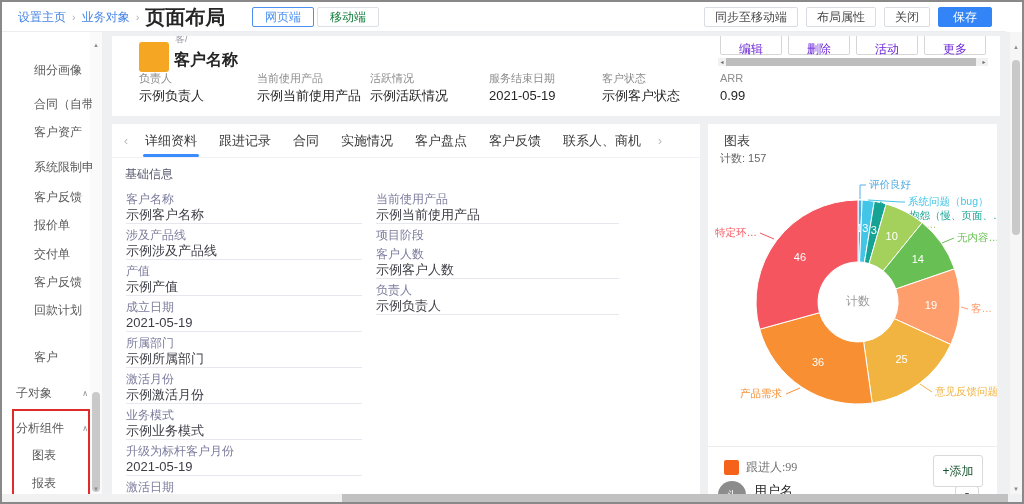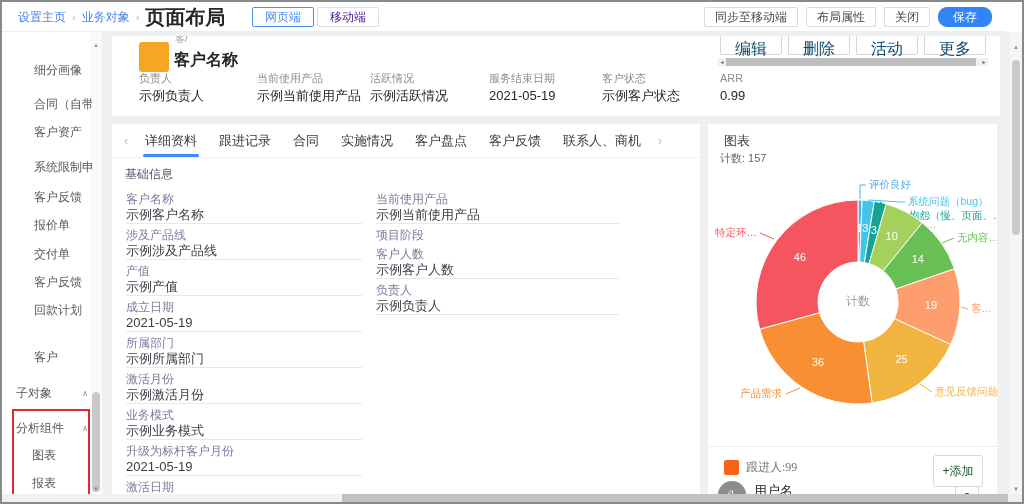--- a/index.html
+++ b/index.html
@@ -6,25 +6,25 @@
   *{box-sizing:border-box;}
   .window{position:relative;width:1024px;height:504px;border:2px solid #898989;background:#fff;overflow:hidden;}
 
   
   .topbar{position:absolute;left:0;right:16px;top:0;height:30px;background:#fff;border-bottom:1px solid #ebedf0;z-index:6;}
   .breadcrumb{position:absolute;left:16px;top:0;height:30px;display:flex;align-items:center;gap:6px;font-size:12px;}
   .crumb{color:#4583e6;cursor:pointer;}
   .crumb.current{color:#262626;font-weight:bold;font-size:20px;}
   .bc-sep{color:#b3b3b3;font-size:11px;}
   .view-toggle{position:absolute;left:250px;top:5px;display:flex;gap:3px;}
-  .tog{height:20px;padding:0 12px;font-size:12px;background:#fff;border:1px solid #dcdfe3;color:#4c1d95;border-radius:2px;}
+  .tog{height:20px;padding:0 12px;font-size:12px;background:#fff;border:1px solid #dcdfe3;color:#15803d;border-radius:2px;}
   .tog.active{border-color:#4a90f0;color:#4a90f0;}
   .topbar-actions{position:absolute;right:14px;top:5px;display:flex;gap:8px;}
   .btn-outline{height:20px;padding:0 10px;font-size:12px;background:#fff;border:1px solid #d9dce0;color:#4a4a4a;border-radius:2px;}
-  .btn-save{height:20px;padding:0 14px;font-size:12px;background:#3385f7;border:1px solid #3385f7;color:#fff;border-radius:9px;}
+  .btn-save{height:20px;padding:0 14px;font-size:12px;background:#3385f7;border:1px solid #3385f7;color:#fff;border-radius:2px;}
 
   
   .body{position:absolute;top:30px;left:0;right:0;bottom:0;background:#eef0f2;}
 
   
   .sidebar{position:absolute;left:0;top:0;width:100px;bottom:0;background:#fff;}
   .side-item{position:absolute;left:32px;font-size:12px;color:#595959;white-space:nowrap;max-width:58px;overflow:hidden;line-height:14px;cursor:pointer;}
   .side-group{position:absolute;left:14px;width:72px;font-size:12px;color:#595959;display:flex;justify-content:space-between;align-items:center;cursor:pointer;}
   .grp-arrow{font-size:8px;color:#8c8c8c;}
   .side-child{position:absolute;left:30px;font-size:12px;color:#595959;cursor:pointer;}
@@ -34,21 +34,21 @@
   .sthumb{position:absolute;left:2px;width:8px;border-radius:4px;background:#c9c9c9;cursor:pointer;}
 
   
   .header-card{position:absolute;left:110px;top:4px;width:888px;height:80px;background:#fff;overflow:hidden;}
   .obj-avatar{position:absolute;left:27px;top:6px;width:30px;height:30px;background:#f5a623;border-radius:3px;}
   .clip-top-text{position:absolute;left:63px;top:-4px;font-size:10px;color:#9a9aa5;}
   .obj-title{position:absolute;left:62px;top:14px;font-size:16px;font-weight:bold;color:#262626;}
   .hfield{position:absolute;top:36px;}
   .hfield .hlabel{font-size:11px;color:#8c8c8c;line-height:13px;}
   .hfield .hvalue{font-size:13px;color:#262626;line-height:16px;margin-top:3px;}
-  .hbtn{position:absolute;top:-7px;width:62px;height:26px;background:#fff;border:1px solid #d6d6d6;font-size:16px;color:#0c4a6e;text-align:center;line-height:36px;border-radius:2px;}
+  .hbtn{position:absolute;top:-7px;width:62px;height:26px;background:#fff;border:1px solid #d6d6d6;font-size:12px;color:#6d28d9;text-align:center;line-height:36px;border-radius:2px;}
   .hscroll{position:absolute;left:606px;top:22px;width:270px;height:8px;background:#f1f1f1;}
   .hscroll .harr{position:absolute;top:0;width:8px;height:8px;font-size:5px;color:#666;line-height:8px;text-align:center;cursor:pointer;}
   .hscroll .hthumb{position:absolute;left:8px;right:12px;top:0;height:8px;background:#bdbdbd;cursor:pointer;}
 
   
   .tabs-card{position:absolute;left:110px;top:92px;width:588px;height:370px;background:#fff;overflow:hidden;}
   .tab-row{display:flex;align-items:center;height:34px;padding:0 6px;border-bottom:1px solid #f2f2f4;}
   .tab-chevron{color:#b9b9b9;font-size:12px;margin:0 6px;cursor:pointer;}
   .tab{font-size:13px;color:#3a3a3a;margin:0 11px;height:34px;line-height:33px;position:relative;cursor:pointer;white-space:nowrap;}
   .tab.active::after{content:"";position:absolute;left:-2px;right:-2px;bottom:1px;height:3px;background:#3b8cff;border-radius:2px;}

